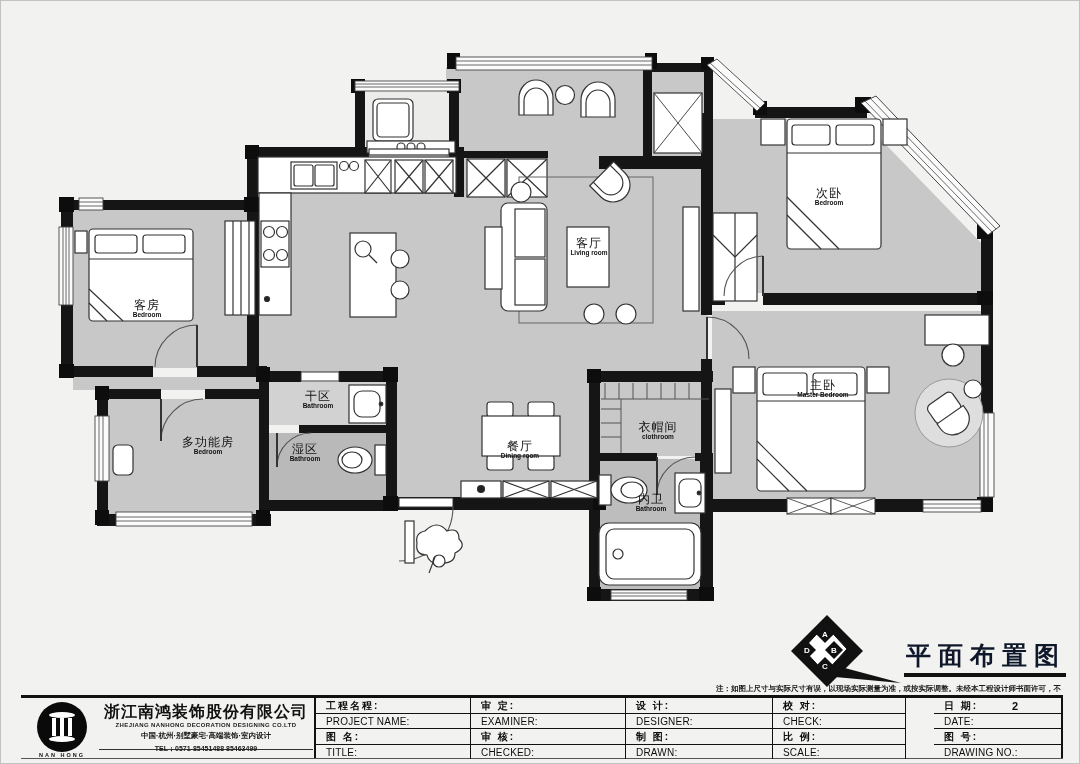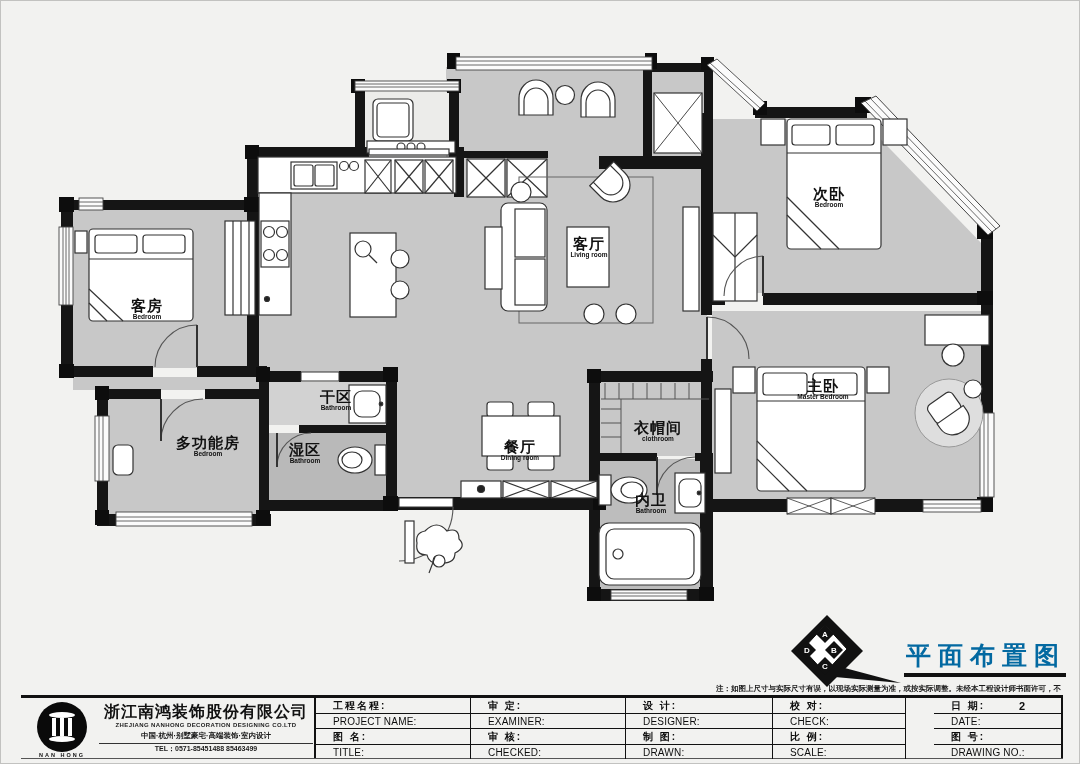--- a/index.html
+++ b/index.html
@@ -2,47 +2,47 @@
 <html><head>
 <meta charset="utf-8">
 <style>
   html,body{margin:0;padding:0;background:#e8e8e6;}
   #sheet{position:relative;width:1080px;height:764px;background:#f2f2f0;
          font-family:"Liberation Sans","DejaVu Sans",sans-serif;overflow:hidden;
          border:1px solid #c2c2c0;box-sizing:border-box;}
   #plan-svg{position:absolute;left:0;top:0;}
   .rlabel{position:absolute;transform:translate(-50%,-50%);text-align:center;color:#111;
           line-height:1.05;white-space:nowrap;pointer-events:none;}
-  .rcn{font-size:15px;font-weight:bold;letter-spacing:1px;}
+  .rcn{font-size:12px;font-weight:normal;letter-spacing:1px;}
   .ren{font-size:6.5px;font-weight:bold;}
   
   #draw-title{position:absolute;left:905px;top:638px;width:160px;text-align:center;
-              font-size:25px;font-weight:bold;letter-spacing:7px;color:#0369a1;}
+              font-size:25px;font-weight:bold;letter-spacing:7px;color:#0f172a;}
   #title-rule{position:absolute;left:903px;top:672px;width:162px;height:4px;background:#111;}
   #note-line{position:absolute;right:18px;top:683px;width:345px;font-size:7.5px;font-weight:bold;
              color:#1a1a1a;text-align:right;white-space:nowrap;overflow:hidden;}
   #compass{position:absolute;left:782px;top:612px;}
   
   #tblock{position:absolute;left:20px;top:694px;width:1042px;height:64px;
           border-top:3px solid #111;border-bottom:1px solid #555;display:flex;box-sizing:border-box;}
   #company{width:295px;border-right:2px solid #111;position:relative;box-sizing:border-box;}
   #logo-circle{position:absolute;left:16px;top:4px;width:50px;height:50px;border-radius:50%;background:#0a0a0a;}
   #logo-text{position:absolute;left:16px;top:54px;width:50px;text-align:center;
              font-size:5.5px;font-weight:bold;letter-spacing:2px;color:#111;}
   #company-name{position:absolute;left:78px;top:4px;width:214px;text-align:center;
                 font-size:16px;font-weight:bold;letter-spacing:1px;color:#111;}
   #company-en{position:absolute;left:78px;top:24px;width:214px;text-align:center;
               font-size:6px;font-weight:bold;color:#222;letter-spacing:.4px;}
   #company-tag{position:absolute;left:78px;top:33px;width:214px;text-align:center;
-               font-size:7.5px;font-weight:bold;color:#1a1a1a;border-bottom:1px solid #333;padding-bottom:2px;}
+               font-size:7.5px;font-weight:bold;color:#1a1a1a;border-bottom:1px solid #333;padding-bottom:8px;}
   #company-tel{position:absolute;left:78px;top:46px;width:214px;text-align:center;
                font-size:7px;font-weight:bold;color:#1a1a1a;}
   #fields{flex:1;display:grid;grid-template-columns:155px 155px 147px 133px auto;
           grid-template-rows:16px 15px 16px 14px;box-sizing:border-box;border-right:2px solid #111;}
-  .cell{border-right:1.5px solid #111;padding-left:17px;display:flex;align-items:center;
+  .cell{border-right:1.5px solid #111;padding-left:10px;display:flex;align-items:center;
         color:#0d0d0d;overflow:hidden;box-sizing:border-box;}
   .cell.lastcol{border-right:none;margin-left:28px;}
   .cell.rowline{border-bottom:1px solid #111;}
   .cn-cell{font-size:10px;font-weight:bold;letter-spacing:2px;}
   .en-cell{font-size:10px;font-weight:normal;letter-spacing:.2px;}
   .cell .val{margin-left:34px;font-size:11px;font-weight:bold;letter-spacing:0;}
 </style>
 </head>
 <body>
 
@@ -421,21 +421,21 @@
   <div class="ren">Bedroom</div>
 </div>
 <div class="rlabel" style="left:822px;top:388px">
   <div class="rcn">主卧</div>
   <div class="ren">Master Bedroom</div>
 </div>
 <div class="rlabel" style="left:207px;top:445px">
   <div class="rcn">多功能房</div>
   <div class="ren">Bedroom</div>
 </div>
-<div class="rlabel" style="left:335px;top:399px">
+<div class="rlabel" style="left:317px;top:399px">
   <div class="rcn">干区</div>
   <div class="ren">Bathroom</div>
 </div>
 <div class="rlabel" style="left:304px;top:452px">
   <div class="rcn">湿区</div>
   <div class="ren">Bathroom</div>
 </div>
 <div class="rlabel" style="left:657px;top:430px">
   <div class="rcn">衣帽间</div>
   <div class="ren">clothroom</div>

